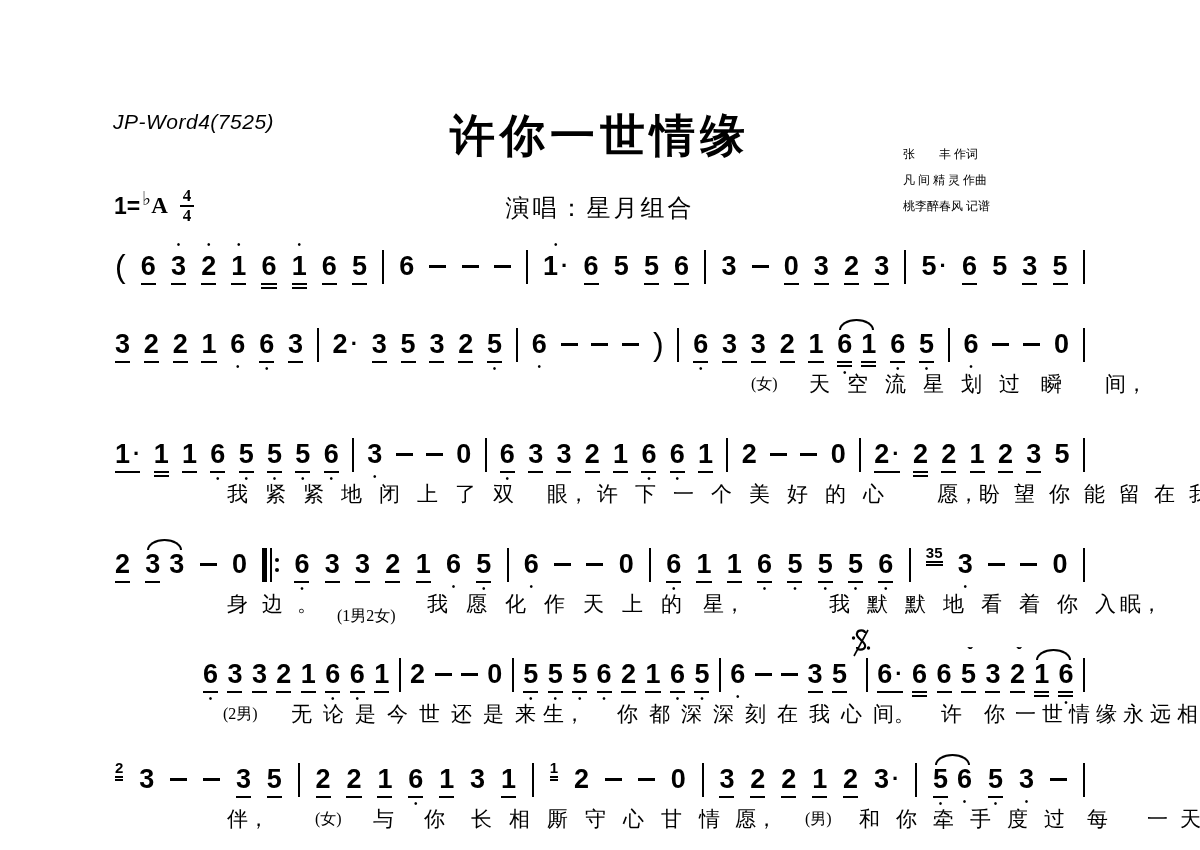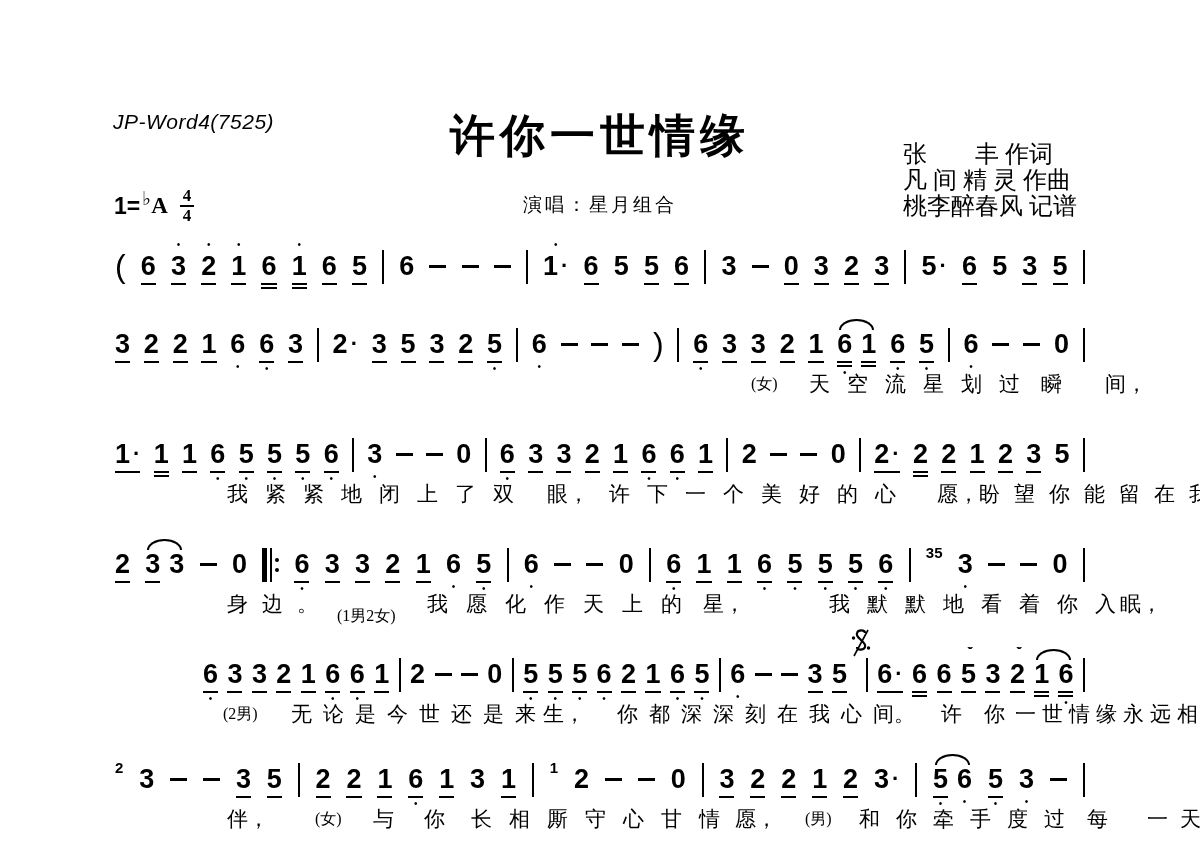--- a/index.html
+++ b/index.html
@@ -3,22 +3,22 @@
 <meta charset="utf-8">
 <style>
   html,body{margin:0;padding:0;background:#fff;}
   #page{position:relative;width:1200px;height:850px;background:#fff;color:#000;overflow:hidden;
         font-family:"Liberation Sans",sans-serif;}
   
   .watermark{position:absolute;left:113px;top:110px;font-style:italic;font-size:21px;letter-spacing:.5px;}
   .title{position:absolute;left:0;top:106px;width:100%;text-align:center;font-family:"Liberation Serif",serif;
          font-weight:bold;font-size:45px;letter-spacing:5px;}
   .subtitle{position:absolute;left:0;top:192px;width:100%;text-align:center;font-family:"Liberation Serif",serif;
-         font-size:19px;letter-spacing:3px;}
-  .credits{position:absolute;left:903px;top:141px;font-family:"Liberation Serif",serif;font-size:24px;line-height:26px;}
+         font-size:24px;letter-spacing:3px;}
+  .credits{position:absolute;left:903px;top:141px;font-family:"Liberation Serif",serif;font-size:12px;line-height:26px;}
   .keysig{position:absolute;left:114px;top:188px;display:flex;align-items:center;}
   .keysig .keq{font-size:23px;font-weight:bold;}
   .keysig .flat{font-size:19px;font-weight:bold;position:relative;top:-8px;margin-left:2px;font-family:"DejaVu Sans",sans-serif;}
   .keysig .knote{font-size:23px;font-weight:bold;font-family:"Liberation Serif",serif;}
   .frac{display:inline-flex;flex-direction:column;align-items:center;margin-left:12px;font-family:"Liberation Serif",serif;
         font-weight:bold;font-size:17px;line-height:16px;}
   .frac .ft{border-bottom:2px solid #000;padding:0 3px 1px;}
   .frac .fb{padding-top:1px;}
   
   #score{position:absolute;left:0;top:0;width:100%;height:100%;}
@@ -33,21 +33,21 @@
   .ul{height:2px;background:#000;width:100%;}
   .lodot{height:11px;line-height:9px;font-size:10px;margin-top:1px;}
   .dashbar{width:17px;height:3px;background:#000;}
   .paren{font-size:32px;font-weight:normal;}
   .barline{width:2px;height:34px;background:#000;margin-top:10px;}
   .rpt{display:flex;align-items:center;gap:3px;margin-top:10px;height:34px;}
   .rpt .thick{width:5px;height:34px;background:#000;}
   .rpt .thin{width:2px;height:34px;background:#000;}
   .rpt .dots{display:flex;flex-direction:column;justify-content:center;gap:6px;height:34px;}
   .rpt .dots i{width:4px;height:4px;border-radius:50%;background:#000;}
-  .grace{display:inline-flex;flex-direction:row;align-items:center;margin-top:8px;}
+  .grace{display:inline-flex;flex-direction:column;align-items:center;margin-top:8px;}
   .grace .gd{font-size:15px;font-weight:bold;line-height:14px;}
   .grace .ulwrap{margin-top:1px;gap:1px;}
   .slur{display:inline-flex;gap:9px;position:relative;}
   .slur::before{content:"";position:absolute;top:1px;left:2px;right:2px;height:9px;
                 border:2px solid #000;border-bottom:none;border-radius:50% 50% 0 0/100% 100% 0 0;}
   .segwrap{position:relative;width:0;}
   .segwrap svg{position:absolute;left:-6px;top:-20px;}
   .lyric{position:absolute;top:52px;font-family:"Liberation Serif",serif;font-size:21px;white-space:nowrap;}
   .lyric.small{font-size:16px;top:56px;}
 </style>
@@ -955,21 +955,21 @@
             </span>
             <span class="ulwrap"></span>
             <span class="lodot"></span>
           </span>
           <span class="tok">
             <div class="barline"></div>
           </span>
         </div>
         <div class="lyric" style="left: 112px; letter-spacing: 17px;">我紧紧地闭上了双</div>
         <div class="lyric" style="left: 432px;">眼，</div>
-        <div class="lyric" style="left: 482px; letter-spacing: 17px; margin-left: 12px;">许下一个美好的心</div>
+        <div class="lyric" style="left: 482px; letter-spacing: 17px;">许下一个美好的心</div>
         <div class="lyric" style="left: 822px;">愿，</div>
         <div class="lyric" style="left: 864px; letter-spacing: 14px;">盼望你能留在我</div>
       </div>
       <div class="sysline" style="top: 538px;">
         <div class="noterow">
           <span class="tok">
             <span class="above"></span>
             <span class="mainrow">
               <span>2</span>
             </span>

